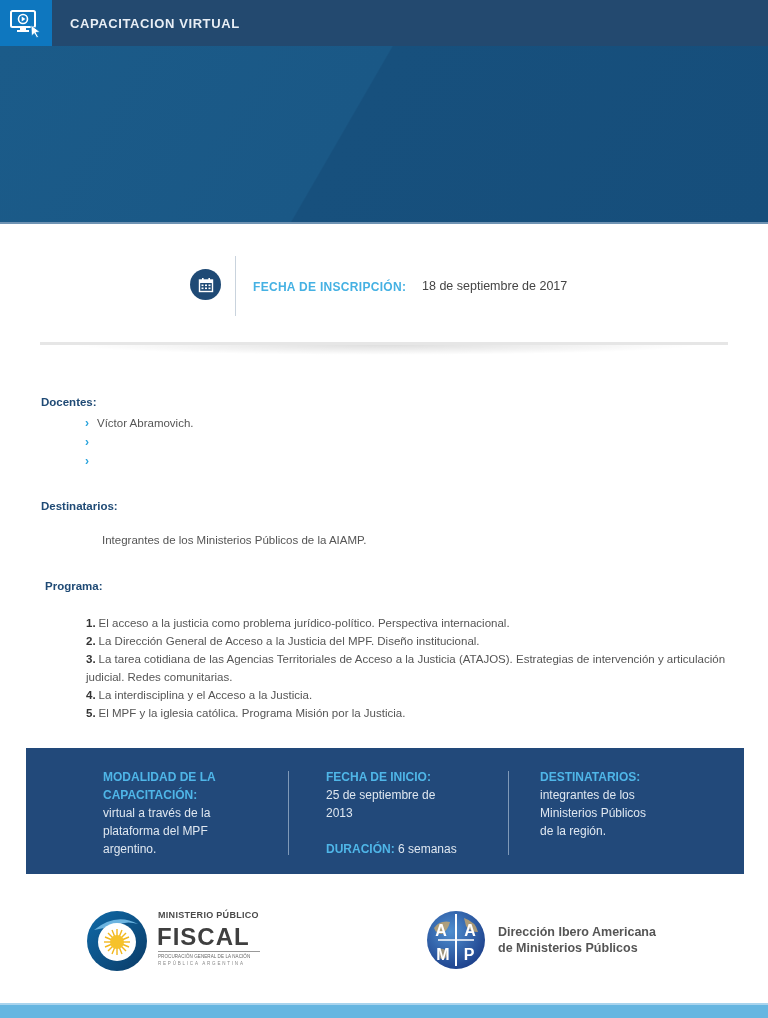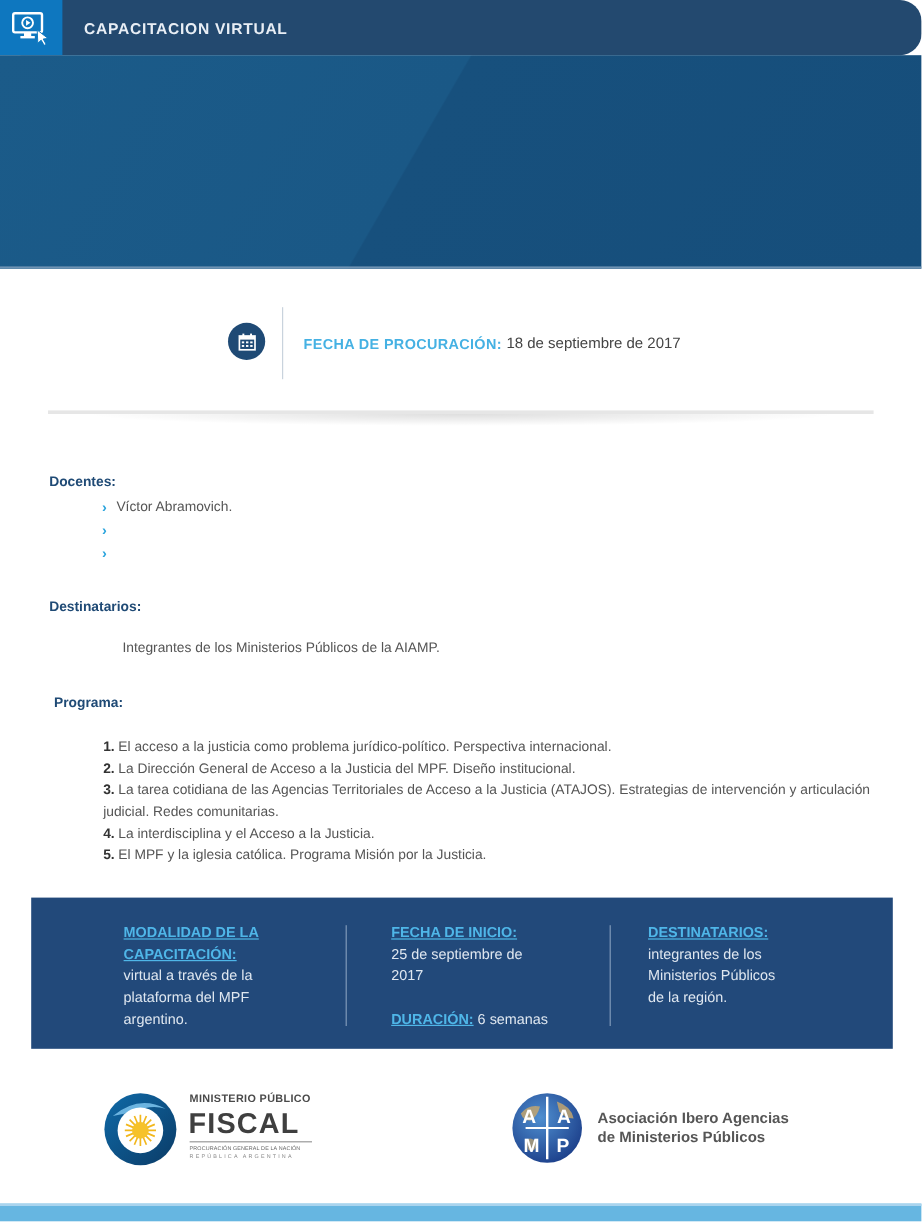--- a/index.html
+++ b/index.html
@@ -1,19 +1,19 @@
 <!DOCTYPE html>
 <html><head>
 <meta charset="utf-8">
 <style>
   * { box-sizing: border-box; margin: 0; padding: 0; }
   html, body { width: 768px; height: 1018px; background: #ffffff; overflow: hidden; }
   body { font-family: "Liberation Sans", "DejaVu Sans", sans-serif; color: #555; position: relative; }
 
-  .topbar { position: absolute; left: 0; top: 0; width: 768px; height: 46px; background: #23496f; border-radius: 18px; }
+  .topbar { position: absolute; left: 0; top: 0; width: 768px; height: 46px; background: #23496f; }
   .topbar .iconbox { position: absolute; left: 0; top: 0; width: 52px; height: 46px; background: #0e77bf; display: flex; align-items: center; justify-content: center; }
   .topbar .title { position: absolute; left: 70px; top: 16px; font-size: 13px; color: #e8eef5; letter-spacing: 0.6px; font-weight: bold; }
 
   .hero { position: absolute; left: 0; top: 46px; width: 768px; height: 178px; background: linear-gradient(120deg, #1b5b89 0%, #1a5886 45%, #17507d 45.2%, #164e7b 100%); overflow: hidden; }
   .hero h1 { position: absolute; left: 45px; top: 68px; width: 700px; font-size: 27px; line-height: 35px; color: #ffffff; font-weight: bold; letter-spacing: 0.1px; }
   .hero .bottomline { position: absolute; left: 0; bottom: 0; width: 100%; height: 2px; background: #6f93b3; }
 
   .enroll { position: absolute; left: 188px; top: 256px; height: 60px; width: 420px; }
   .enroll .cal { position: absolute; left: 2px; top: 13px; width: 31px; height: 31px; border-radius: 50%; background: #1f4a75; display: flex; align-items: center; justify-content: center; }
   .enroll .vline { position: absolute; left: 47px; top: 0; width: 1px; height: 60px; background: #c9d3dd; }
@@ -29,21 +29,21 @@
   .docentes-list .chev { display: inline-block; width: 12px; color: #2aa4dd; font-weight: bold; font-size: 12px; }
 
   .dest-text { position: absolute; left: 102px; top: 534px; font-size: 11.5px; color: #555; }
 
   .program { position: absolute; left: 86px; top: 614px; width: 660px; list-style: none; }
   .program li { font-size: 11.5px; color: #555; line-height: 18px; }
   .program .num { font-weight: bold; color: #333; margin-right: 3px; }
 
   .infobox { position: absolute; left: 26px; top: 748px; width: 718px; height: 126px; background: #22497a; }
   .infobox .col { position: absolute; top: 20px; font-size: 12px; line-height: 18px; color: #dfe7f0; }
-  .infobox .lbl { color: #4fb6e8; font-weight: bold; text-decoration: underline; }
+  .infobox .lbl { color: #4fb6e8; font-weight: bold; }
   .infobox .sep { position: absolute; top: 23px; width: 1px; height: 84px; background: #7f99b8; }
 
   .logo-mpf { position: absolute; left: 86px; top: 910px; width: 190px; height: 62px; }
   .logo-aiamp { position: absolute; left: 426px; top: 910px; width: 280px; height: 62px; }
   .logo-mpf .t1 { position: absolute; left: 72px; top: 0; font-size: 9px; font-weight: bold; color: #4a4a4a; letter-spacing: 0.3px; }
   .logo-mpf .t2 { position: absolute; left: 71px; top: 13px; font-size: 24px; font-weight: bold; color: #3f3f3f; letter-spacing: 1px; }
   .logo-mpf .rule { position: absolute; left: 72px; top: 41px; width: 102px; height: 1px; background: #999; }
   .logo-mpf .t3 { position: absolute; left: 72px; top: 44px; font-size: 4.5px; color: #666; letter-spacing: 0.1px; }
   .logo-mpf .t4 { position: absolute; left: 72px; top: 51px; font-size: 4.5px; color: #888; letter-spacing: 1.8px; }
   .logo-aiamp .name { position: absolute; left: 72px; top: 14px; font-size: 12.5px; line-height: 16px; font-weight: bold; color: #555; }
@@ -82,21 +82,21 @@
         <rect x="3.5" y="7.5" width="2" height="1.6"></rect>
           <rect x="7" y="7.5" width="2" height="1.6"></rect>
           <rect x="10.5" y="7.5" width="2" height="1.6"></rect>
         <rect x="3.5" y="10.5" width="2" height="1.6"></rect>
           <rect x="7" y="10.5" width="2" height="1.6"></rect>
           <rect x="10.5" y="10.5" width="2" height="1.6"></rect>
       </g>
     </svg>
   </div>
   <div class="vline"></div>
-  <span class="label">FECHA DE PROCURACIÓN:</span>
+  <span class="label">FECHA DE INSCRIPCIÓN:</span>
   <span class="value">18 de septiembre de 2017</span>
 </div>
 
 <div class="divider"></div>
 <div class="divider-shadow"></div>
 
 <div class="sec-title" style="left:41px; top:380px;margin-top:16px;">Docentes:</div>
 <ul class="docentes-list">
   <li>
       <span class="chev">›</span>
@@ -127,21 +127,21 @@
     <div class="lbl">MODALIDAD DE LA</div>
     <div class="lbl">CAPACITACIÓN:</div>
     <div>virtual a través de la</div>
     <div>plataforma del MPF</div>
     <div>argentino.</div>
   </div>
   <div class="sep" style="left:262px;"></div>
   <div class="col" style="left:300px;">
     <div class="lbl">FECHA DE INICIO:</div>
     <div>25 de septiembre de</div>
-    <div>2017</div>
+    <div>2013</div>
     <div style="height:18px;"></div>
     <div><span class="lbl">DURACIÓN:</span> <span>6 semanas</span></div>
   </div>
   <div class="sep" style="left:482px;"></div>
   <div class="col" style="left:514px;">
     <div class="lbl">DESTINATARIOS:</div>
     <div>integrantes de los</div>
     <div>Ministerios Públicos</div>
     <div>de la región.</div>
   </div>
@@ -191,18 +191,18 @@
     <path d="M12 40 Q18 36 22 44 Q18 52 14 48Z" fill="#c9a86a" opacity="0.7"></path>
     <line x1="30" y1="4" x2="30" y2="56" stroke="#fff" stroke-width="2"></line>
     <line x1="12" y1="30" x2="48" y2="30" stroke="#fff" stroke-width="1.5"></line>
     <text x="15" y="26" font-family="Liberation Sans, sans-serif" font-size="16" font-weight="bold" fill="#fff" text-anchor="middle">A</text>
     <text x="44" y="26" font-family="Liberation Sans, sans-serif" font-size="16" font-weight="bold" fill="#fff" text-anchor="middle">A</text>
     <text x="30" y="22" font-family="Liberation Sans, sans-serif" font-size="10" font-weight="bold" fill="#fff" text-anchor="middle">I</text>
     <text x="17" y="50" font-family="Liberation Sans, sans-serif" font-size="16" font-weight="bold" fill="#fff" text-anchor="middle">M</text>
     <text x="43" y="50" font-family="Liberation Sans, sans-serif" font-size="16" font-weight="bold" fill="#fff" text-anchor="middle">P</text>
   </svg>
   <div class="name">
-    <div>Asociación Ibero Agencias</div>
+    <div>Dirección Ibero Americana</div>
     <div>de Ministerios Públicos</div>
   </div>
 </div>
 
 <div class="footerbar"></div>
 
 </body></html>

